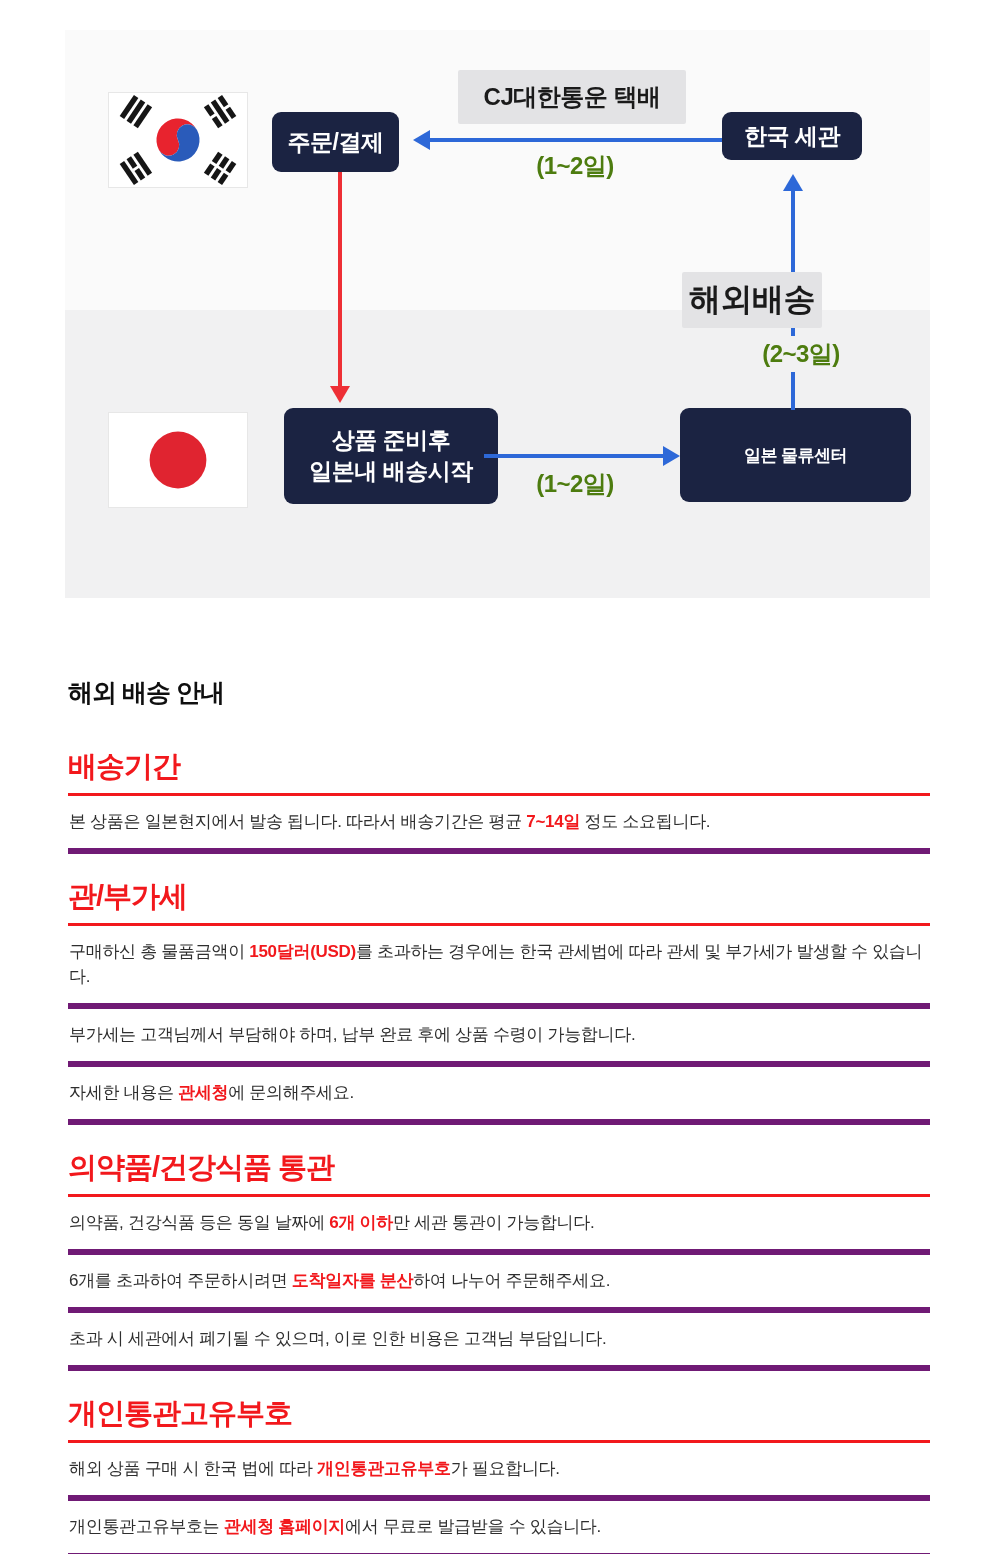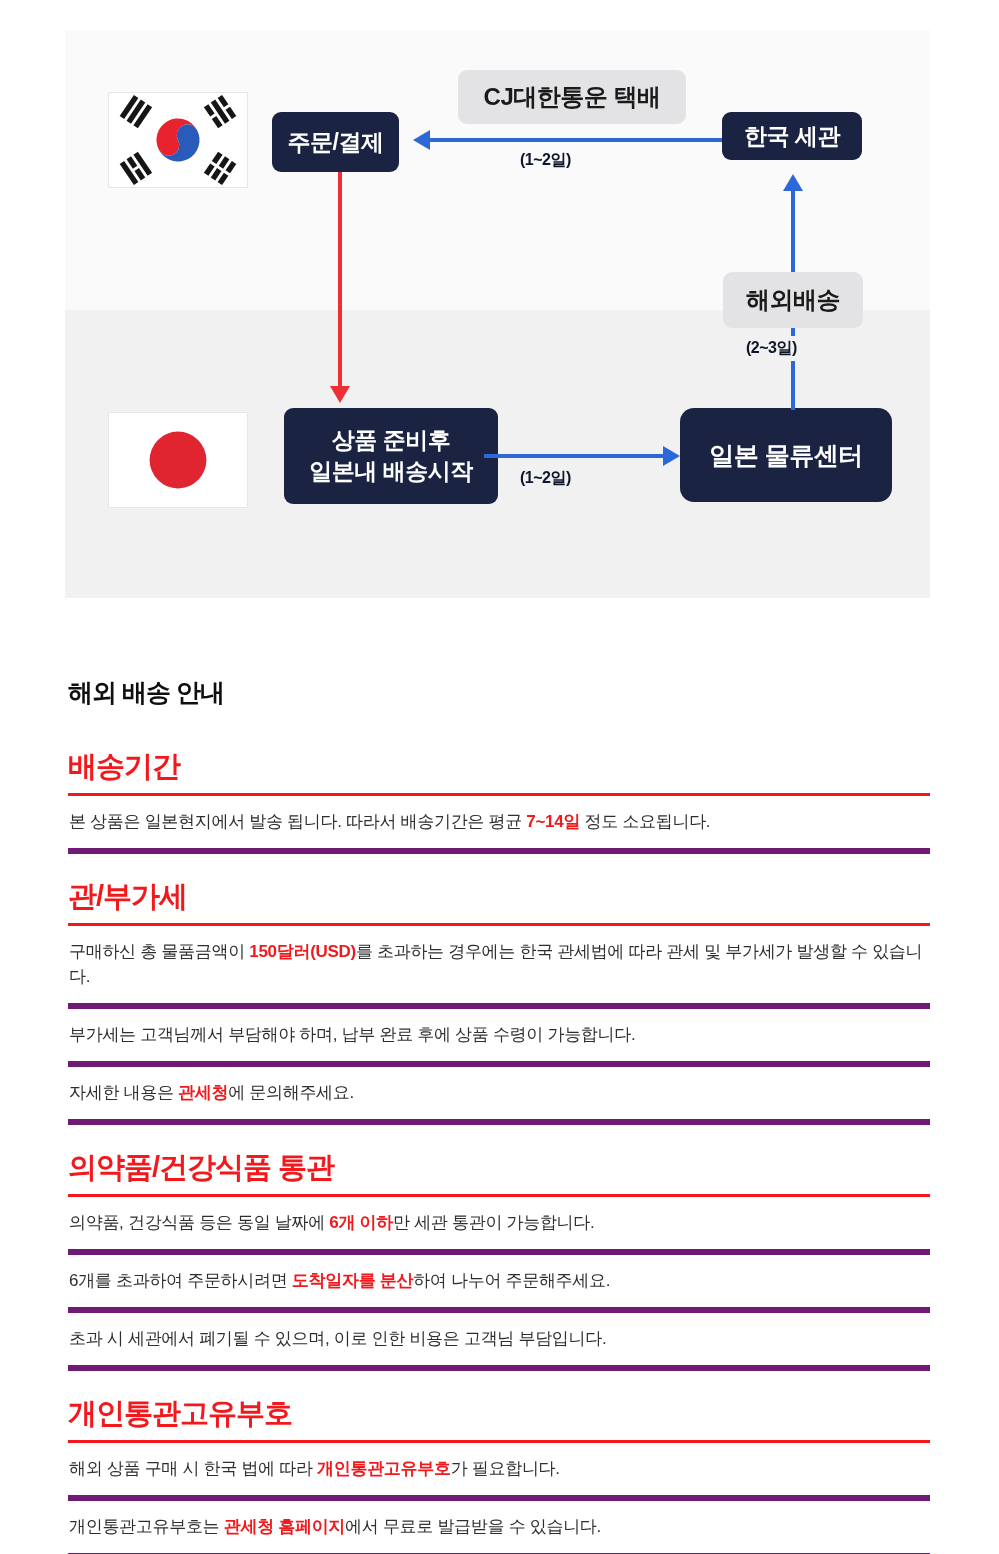--- a/index.html
+++ b/index.html
@@ -20,30 +20,30 @@
   .flagbox svg { width:100%; height:100%; display:block; }
   .kr-flag { left:108px; top:92px; }
   .jp-flag { left:108px; top:412px; }
 
   .nbox { position:absolute; background:#1b2342; border-radius:9px; color:#ffffff;
           display:flex; flex-direction:column; align-items:center; justify-content:center;
           font-weight:700; letter-spacing:-0.5px; text-align:center; }
   .box-order   { left:272px; top:112px; width:127px; height:60px; font-size:23px; }
   .box-customs { left:722px; top:112px; width:140px; height:48px; font-size:23px; }
   .box-prep    { left:284px; top:408px; width:214px; height:96px; font-size:23px; line-height:1.34; }
-  .box-jpcenter{ left:680px; top:408px; width:212px; height:94px; font-size:25px;border-radius:14px; }
+  .box-jpcenter{ left:680px; top:408px; width:231px; height:94px; font-size:17px; }
 
-  .glabel { position:absolute; background:#e3e3e5; border-radius:9px; color:#1a1a1a;
+  .glabel { position:absolute; background:#e3e3e5; border-radius:2px; color:#1a1a1a;
             display:flex; align-items:center; justify-content:center;
             font-weight:600; letter-spacing:-0.5px; }
   .lab-cj       { left:458px; top:70px;  width:228px; height:54px; font-size:24px; }
-  .lab-overseas { left:723px; top:272px; width:140px; height:56px; font-size:24px; }
+  .lab-overseas { left:682px; top:272px; width:140px; height:56px; font-size:32px; }
 
-  .dur { position:absolute; width:110px; text-align:left; color:#0f172a;
-         font-size:16px; font-weight:600; letter-spacing:-0.5px; }
+  .dur { position:absolute; width:110px; text-align:center; color:#4d7c0f;
+         font-size:24px; font-weight:600; letter-spacing:-0.5px; }
   .dur-top    { left:520px; top:150px; }
   .dur-mid    { left:746px; top:336px; background:#f1f1f2; padding:2px 0; }
   .dur-bottom { left:520px; top:468px; }
 
   .hline,.vline { position:absolute; }
   .hline { height:4px; } .vline { width:4px; }
   .blue { background:#2d68d8; } .redln { background:#ee2f35; }
   .ah { position:absolute; width:0; height:0; }
   
   .ln-cust-order { left:428px; top:138px; width:294px; }

